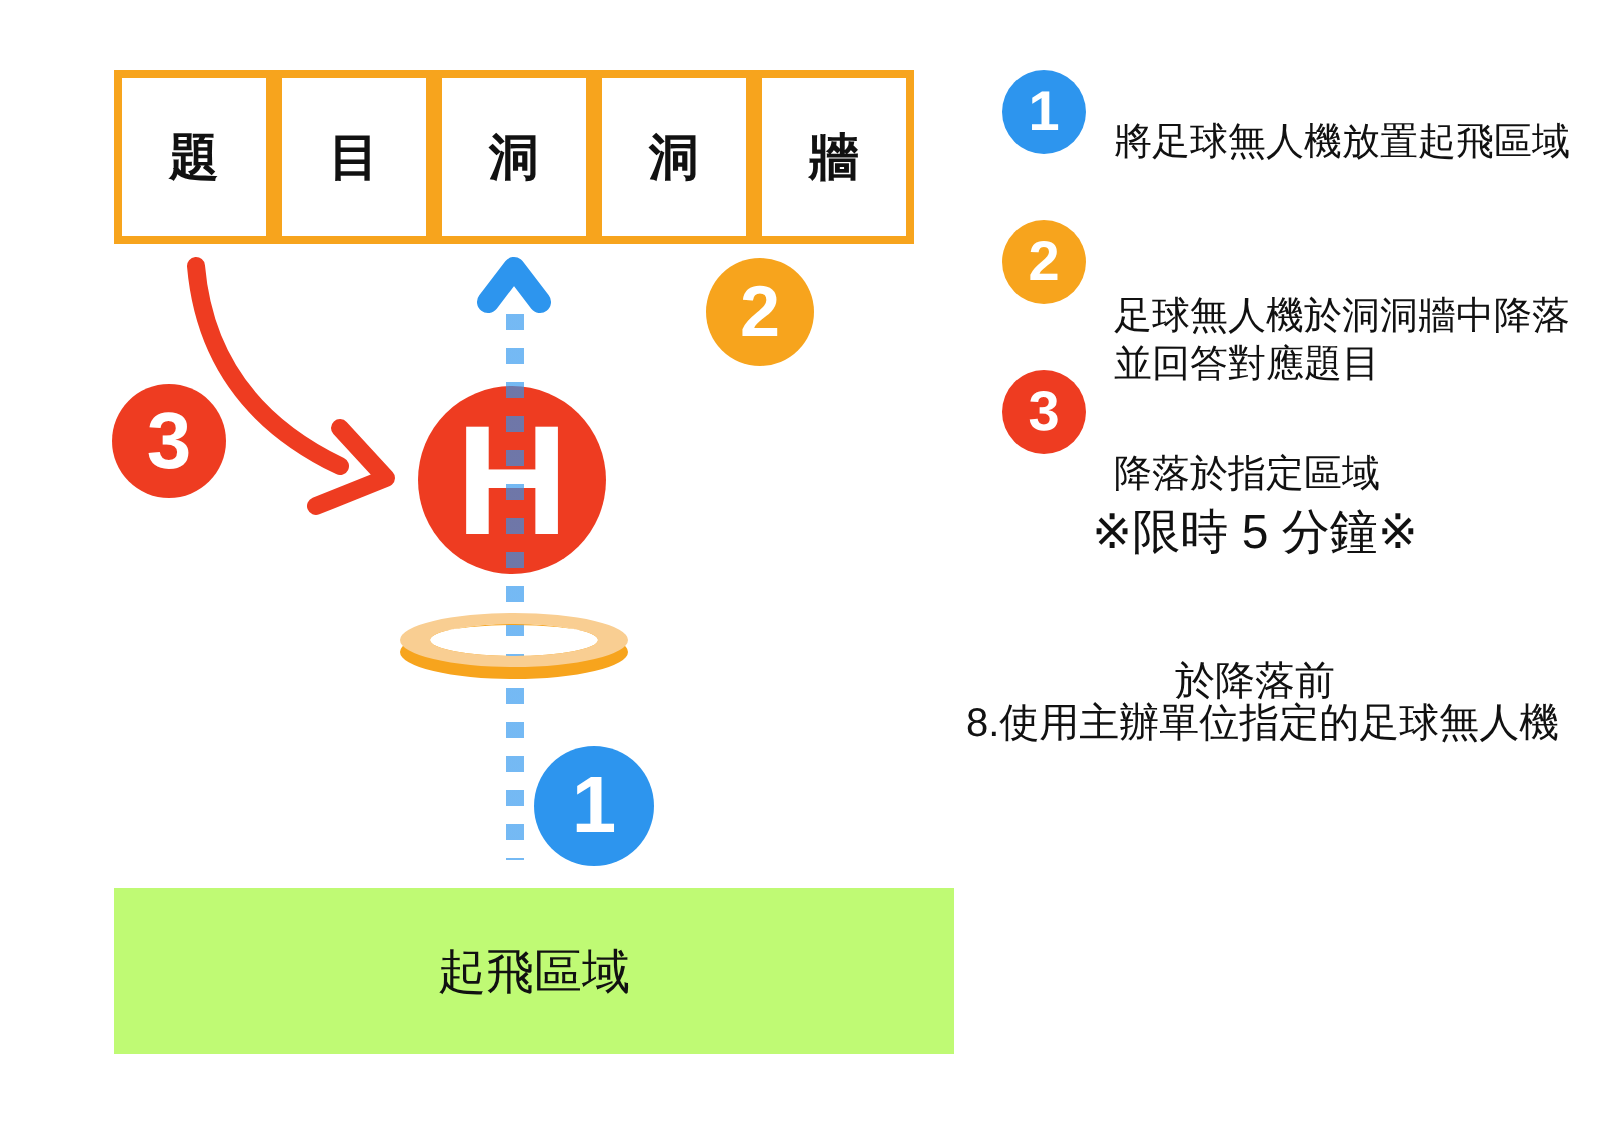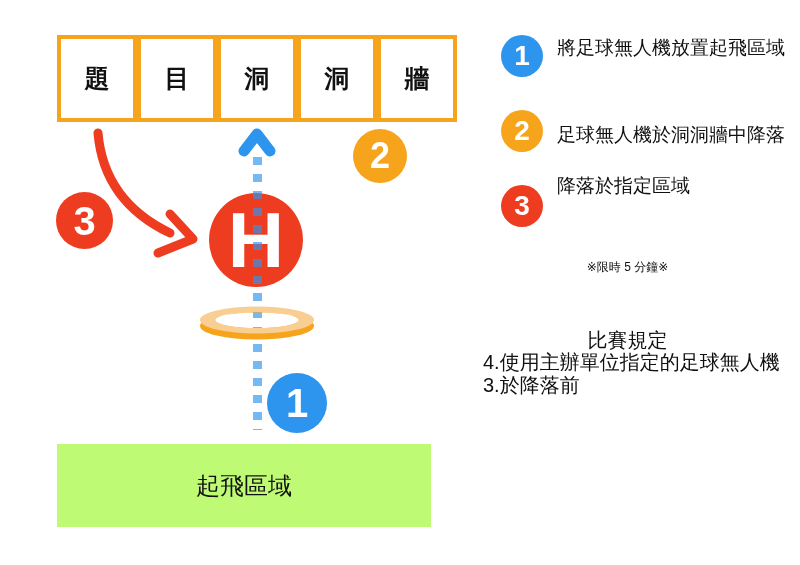--- a/index.html
+++ b/index.html
@@ -44,38 +44,38 @@
   }
   .badge.blue   { background:#2D95EE; }
   .badge.orange { background:#F7A41D; }
   .badge.red    { background:#EE3C21; }
   .b-d1 { left:267px; top:373px; width:60px; height:60px; font-size:40px; }
   .b-d2 { left:353px; top:129px; width:54px; height:54px; font-size:36px; }
   .b-d3 { left:56px;  top:192px; width:57px; height:57px; font-size:40px; }
 
   
   .takeoff {
-    left:57px; top:444px; width:374px; height:83px; background:#BFFA74;
+    left:57px; top:444px; width:420px; height:83px; background:#BFFA74;
     display:flex; align-items:center; justify-content:center;
     font-size:24px; color:#111;
   }
 
   
   .instr-badge { width:42px; height:42px; font-size:28px; left:501px; }
   .ib-1 { top:35px; }
   .ib-2 { top:110px; }
   .ib-3 { top:185px; }
-  .instr-text { left:557px; font-size:19px; line-height:24px; white-space:nowrap; }
+  .instr-text { left:557px; font-size:19px; line-height:24px; white-space:nowrap;margin-top:24px; }
   .it-1 { top:36px; }
   .it-2 { top:123px; }
-  .it-3 { top:174px; }
+  .it-3 { top:202px; }
 
   .time-limit {
     left:460px; top:255px; width:335px; text-align:center;
-    font-size:12px; line-height:24px;
+    font-size:24px; line-height:24px;
   }
   .rules-title {
     left:460px; top:327px; width:335px; text-align:center; font-size:20px;
   }
   .rules-list {
     left:483px; top:351px; font-size:20px; line-height:23px; white-space:nowrap;
   }
   .rules-list div { height:23px; }
 </style>
 </head>
@@ -118,29 +118,29 @@
 </div>
 
 <div class="abs badge blue instr-badge ib-1">1</div>
 <div class="abs instr-text it-1">
   <div>將足球無人機放置起飛區域</div>
 </div>
 
 <div class="abs badge orange instr-badge ib-2">2</div>
 <div class="abs instr-text it-2">
   <div>足球無人機於洞洞牆中降落</div>
+  <div>並回答對應題目</div>
 </div>
 
 <div class="abs badge red instr-badge ib-3">3</div>
 <div class="abs instr-text it-3">
   <div>降落於指定區域</div>
 </div>
 
 <div class="abs time-limit">
   <div>※限時 5 分鐘※</div>
 </div>
 
-<div class="abs rules-title">比賽規定</div>
+<div class="abs rules-title">於降落前</div>
 
 <div class="abs rules-list">
-  <div>4.使用主辦單位指定的足球無人機</div>
-  <div>3.於降落前</div>
+  <div>8.使用主辦單位指定的足球無人機</div>
 </div>
 
 </body></html>

